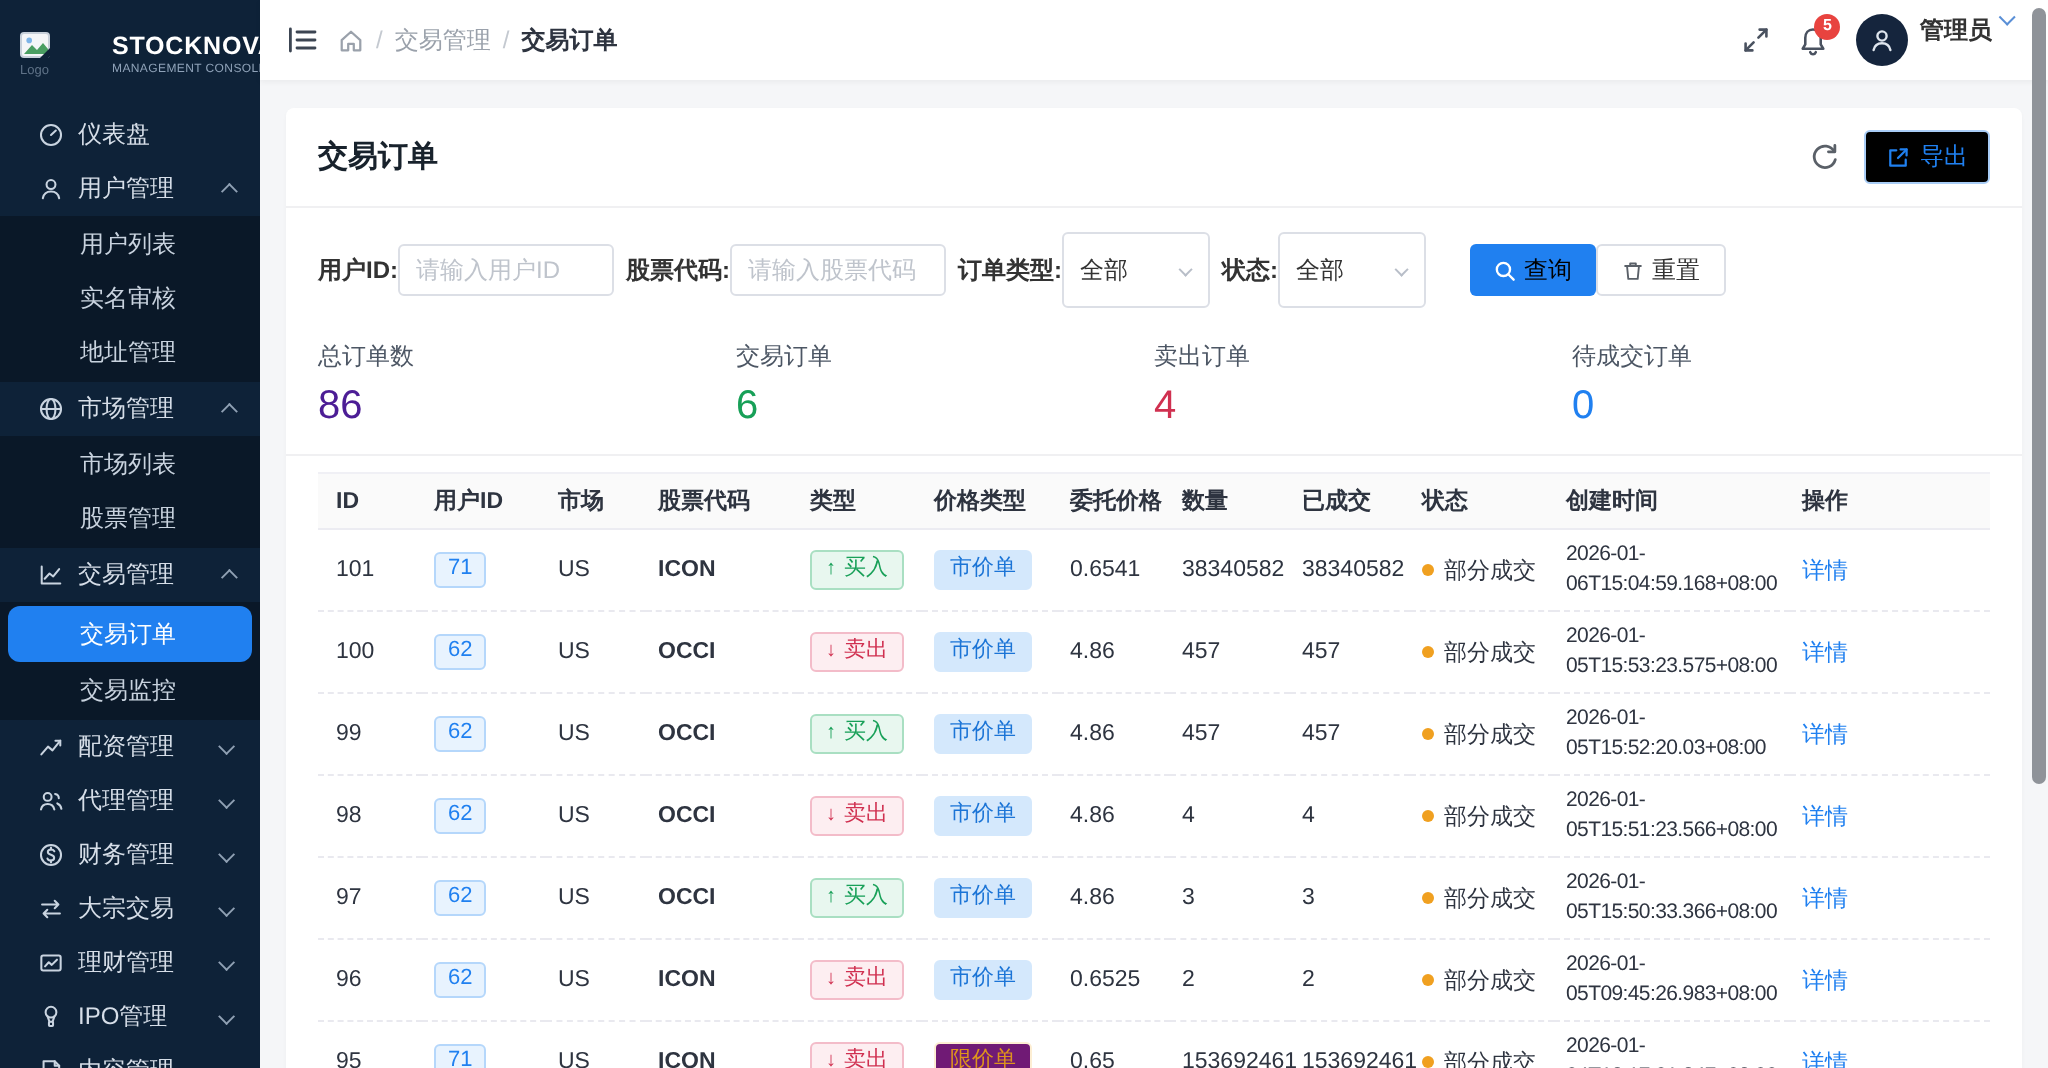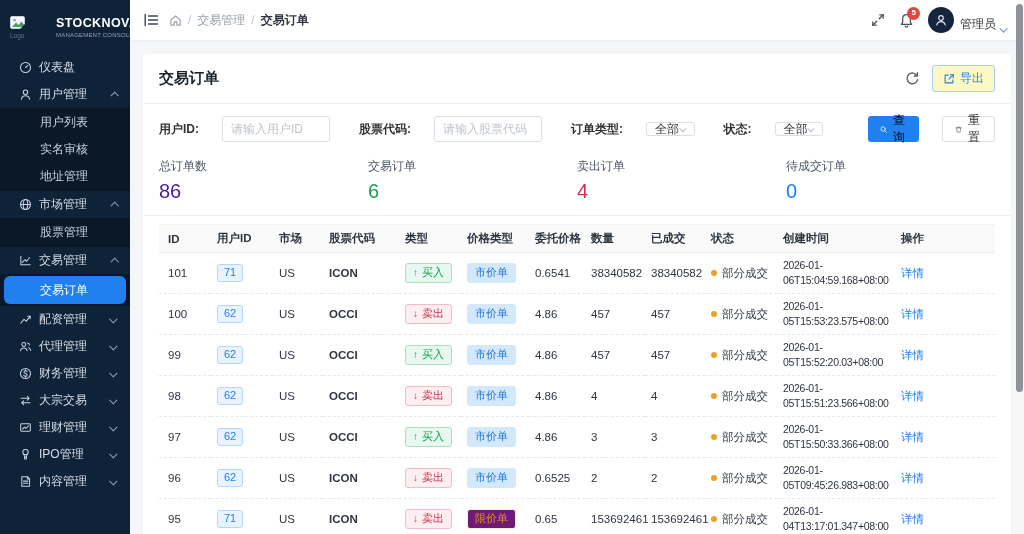--- a/index.html
+++ b/index.html
@@ -30,36 +30,36 @@
   .main { flex:1; display:flex; flex-direction:column; min-width:0; }
   .topbar { height:40px; background:#fff; display:flex; align-items:center; padding:0 16px 0 14px; gap:10px; box-shadow:0 1px 3px rgba(0,0,0,.05); position:relative; z-index:2; }
   .tb-icon { display:flex; align-items:center; cursor:pointer; }
   .breadcrumb { display:flex; align-items:center; gap:6px; font-size:12px; color:#9aa1ab; }
   .breadcrumb .sep { color:#c4c9d0; }
   .breadcrumb .current { color:#2e3440; font-weight:bold; }
   .tb-right { margin-left:auto; display:flex; align-items:center; gap:14px; }
   .bell-wrap { position:relative; display:flex; }
   .badge { position:absolute; top:-6px; left:8px; background:#e8433f; color:#fff; font-size:8px; line-height:1; padding:2.5px 4.5px; border-radius:8px; font-weight:bold; }
   .avatar { width:26px; height:26px; border-radius:50%; background:#15253d; display:flex; align-items:center; justify-content:center; }
-  .user-wrap { display:flex; align-items:flex-end; gap:6px; cursor:pointer; }
+  .user-wrap { display:flex; align-items:flex-start; gap:6px; cursor:pointer;font-weight:bold; }
   .username { font-size:12px; color:#333; }
   .chev-dn { width:6px; height:6px; border-left:1.2px solid #5a8fd6; border-bottom:1.2px solid #5a8fd6; transform:rotate(-45deg) translateY(-2px); }
 
   .content { flex:1; padding:14px 13px 0; overflow:hidden; }
   .card { background:#fff; border-radius:4px; box-shadow:0 1px 2px rgba(0,0,0,.03); min-height:600px; }
   .card-header { display:flex; align-items:center; padding:11px 16px; border-bottom:1px solid #f0f0f2; }
   .page-title { font-size:15px; font-weight:bold; color:#18222c; }
   .ch-right { margin-left:auto; display:flex; align-items:center; gap:12px; }
-  .btn-export { display:flex; align-items:center; gap:5px; border:1px solid #a9cdf6; background:#fef9c3; color:#2080f0; font-size:12px; padding:4px 10px; border-radius:3px; cursor:pointer; }
-
-  .filters { display:flex; align-items:center; gap:23px; padding:12px 16px 10px; font-size:12px; color:#333; }
+  .btn-export { display:flex; align-items:center; gap:5px; border:1px solid #a9cdf6; background:#000000; color:#2080f0; font-size:12px; padding:4px 10px; border-radius:3px; cursor:pointer; }
+
+  .filters { display:flex; align-items:center; gap:0; padding:12px 16px 10px; font-size:12px; color:#333; }
   .f-label { font-weight:bold; white-space:nowrap; }
   .f-input { width:108px; height:26px; border:1px solid #dcdfe6; border-radius:3px; padding:0 8px; font-size:12px; color:#333; outline:none; font-family:"Liberation Sans",sans-serif; }
   .f-input::placeholder { color:#bfc4cc; }
-  .f-select { width:74px; height:14px; border:1px solid #dcdfe6; border-radius:3px; display:flex; align-items:center; justify-content:space-between; padding:0 8px; color:#333; cursor:pointer; background:#fff; }
+  .f-select { width:74px; height:38px; border:1px solid #dcdfe6; border-radius:3px; display:flex; align-items:center; justify-content:space-between; padding:0 8px; color:#333; cursor:pointer; background:#fff; }
   .sel-chev { width:5px; height:5px; border-left:1px solid #b8bec8; border-bottom:1px solid #b8bec8; transform:rotate(-45deg) translateY(-1px); }
   .btn { height:26px; display:flex; align-items:center; gap:4px; font-size:12px; border-radius:3px; padding:0 12px; cursor:pointer; }
   .btn-primary { background:#2080f0; color:#000000; border:none; margin-left:22px; }
   .btn-plain { background:#fff; color:#333; border:1px solid #dcdfe6; }
 
   .stats { display:flex; padding:6px 16px 12px; border-bottom:1px solid #f0f0f2; }
   .stat { flex:1; }
   .stat-label { font-size:12px; color:#4c5664; }
   .stat-value { font-size:20px; color:#1f2734; margin-top:5px; }
 
@@ -131,34 +131,36 @@
             <svg viewBox="0 0 14 14" fill="none" stroke="#c9d4e0" stroke-width="1.1" stroke-linecap="round" stroke-linejoin="round">
               <circle cx="7" cy="7" r="5.4"></circle>
               <ellipse cx="7" cy="7" rx="2.4" ry="5.4"></ellipse>
               <path d="M1.8 7 H12.2"></path>
             </svg>
           </span>
           <span class="mi-label">市场管理</span>
           <span class="mi-chev up"></span>
         </div>
         <div class="submenu">
+          <div class="submenu-item">市场列表</div>
           <div class="submenu-item">股票管理</div>
         </div>
         <div class="menu-item">
           <span class="mi-icon">
             <svg viewBox="0 0 14 14" fill="none" stroke="#c9d4e0" stroke-width="1.1" stroke-linecap="round" stroke-linejoin="round">
               <path d="M2 2.4 V11.6 H12"></path>
               <path d="M3.6 9 L6.2 6.2 L8.2 7.8 L11.4 3.8"></path>
             </svg>
           </span>
           <span class="mi-label">交易管理</span>
           <span class="mi-chev up"></span>
         </div>
         <div class="submenu">
           <div class="submenu-item active">交易订单</div>
+          <div class="submenu-item">交易监控</div>
         </div>
         <div class="menu-item">
           <span class="mi-icon">
             <svg viewBox="0 0 14 14" fill="none" stroke="#c9d4e0" stroke-width="1.1" stroke-linecap="round" stroke-linejoin="round">
               <path d="M1.8 11 L5.4 6.8 L7.8 8.8 L12 3.6"></path>
               <path d="M9.4 3.6 H12 V6.2"></path>
             </svg>
           </span>
           <span class="mi-label">配资管理</span>
           <span class="mi-chev down"></span>

